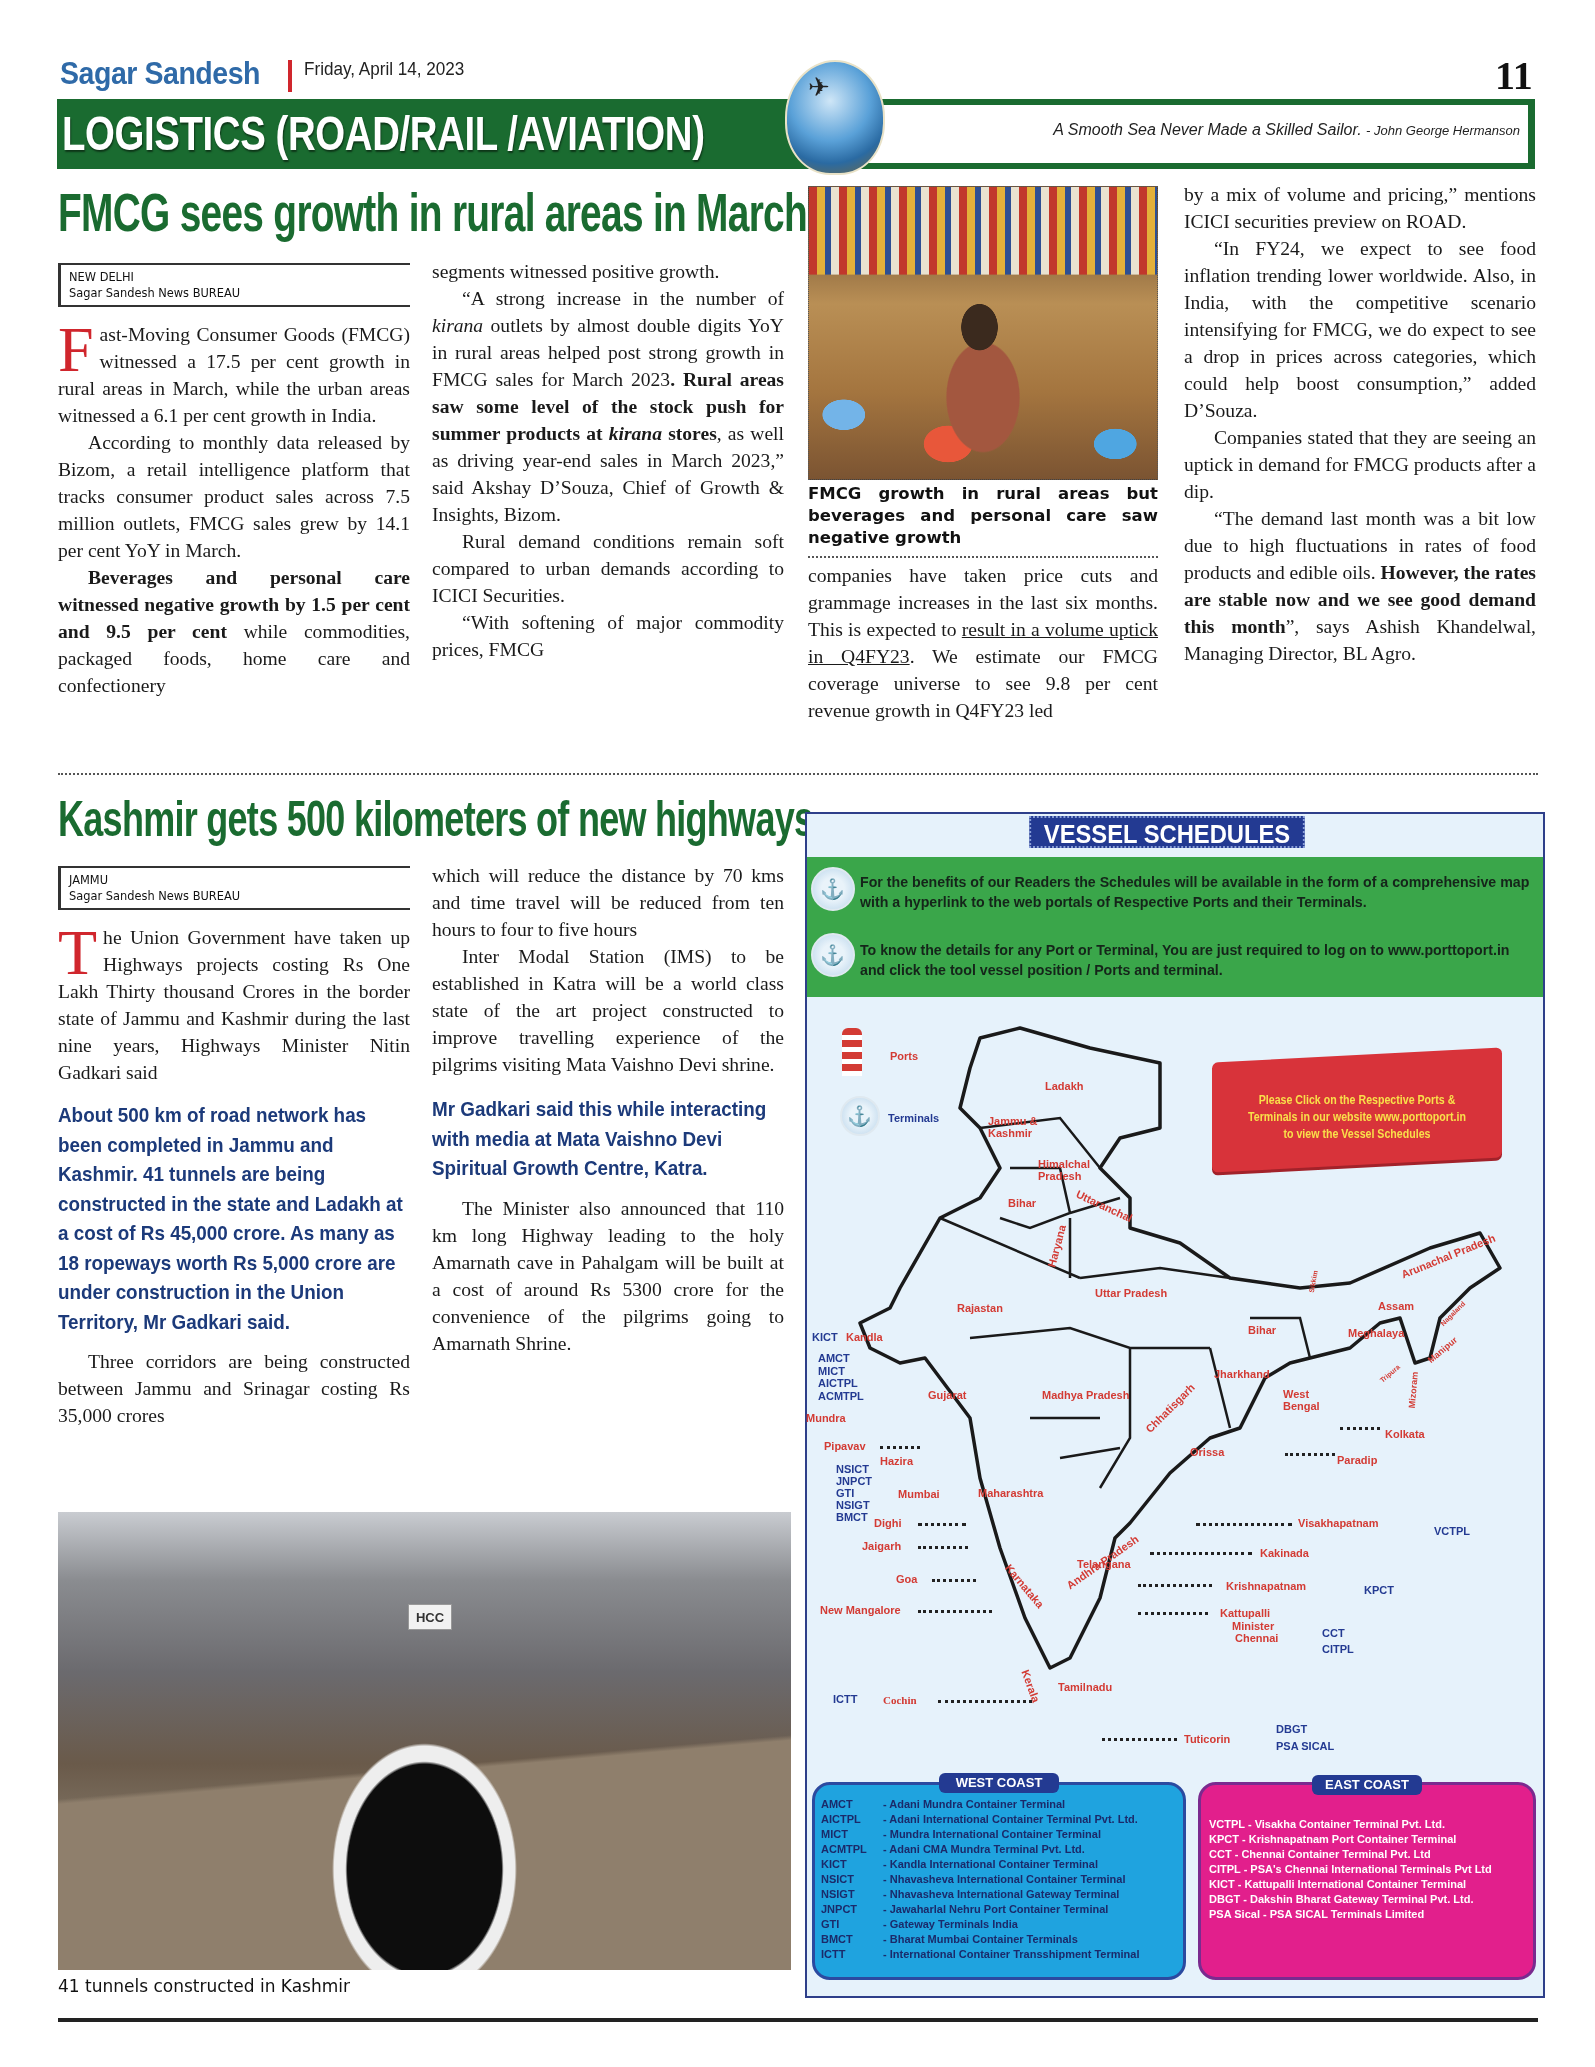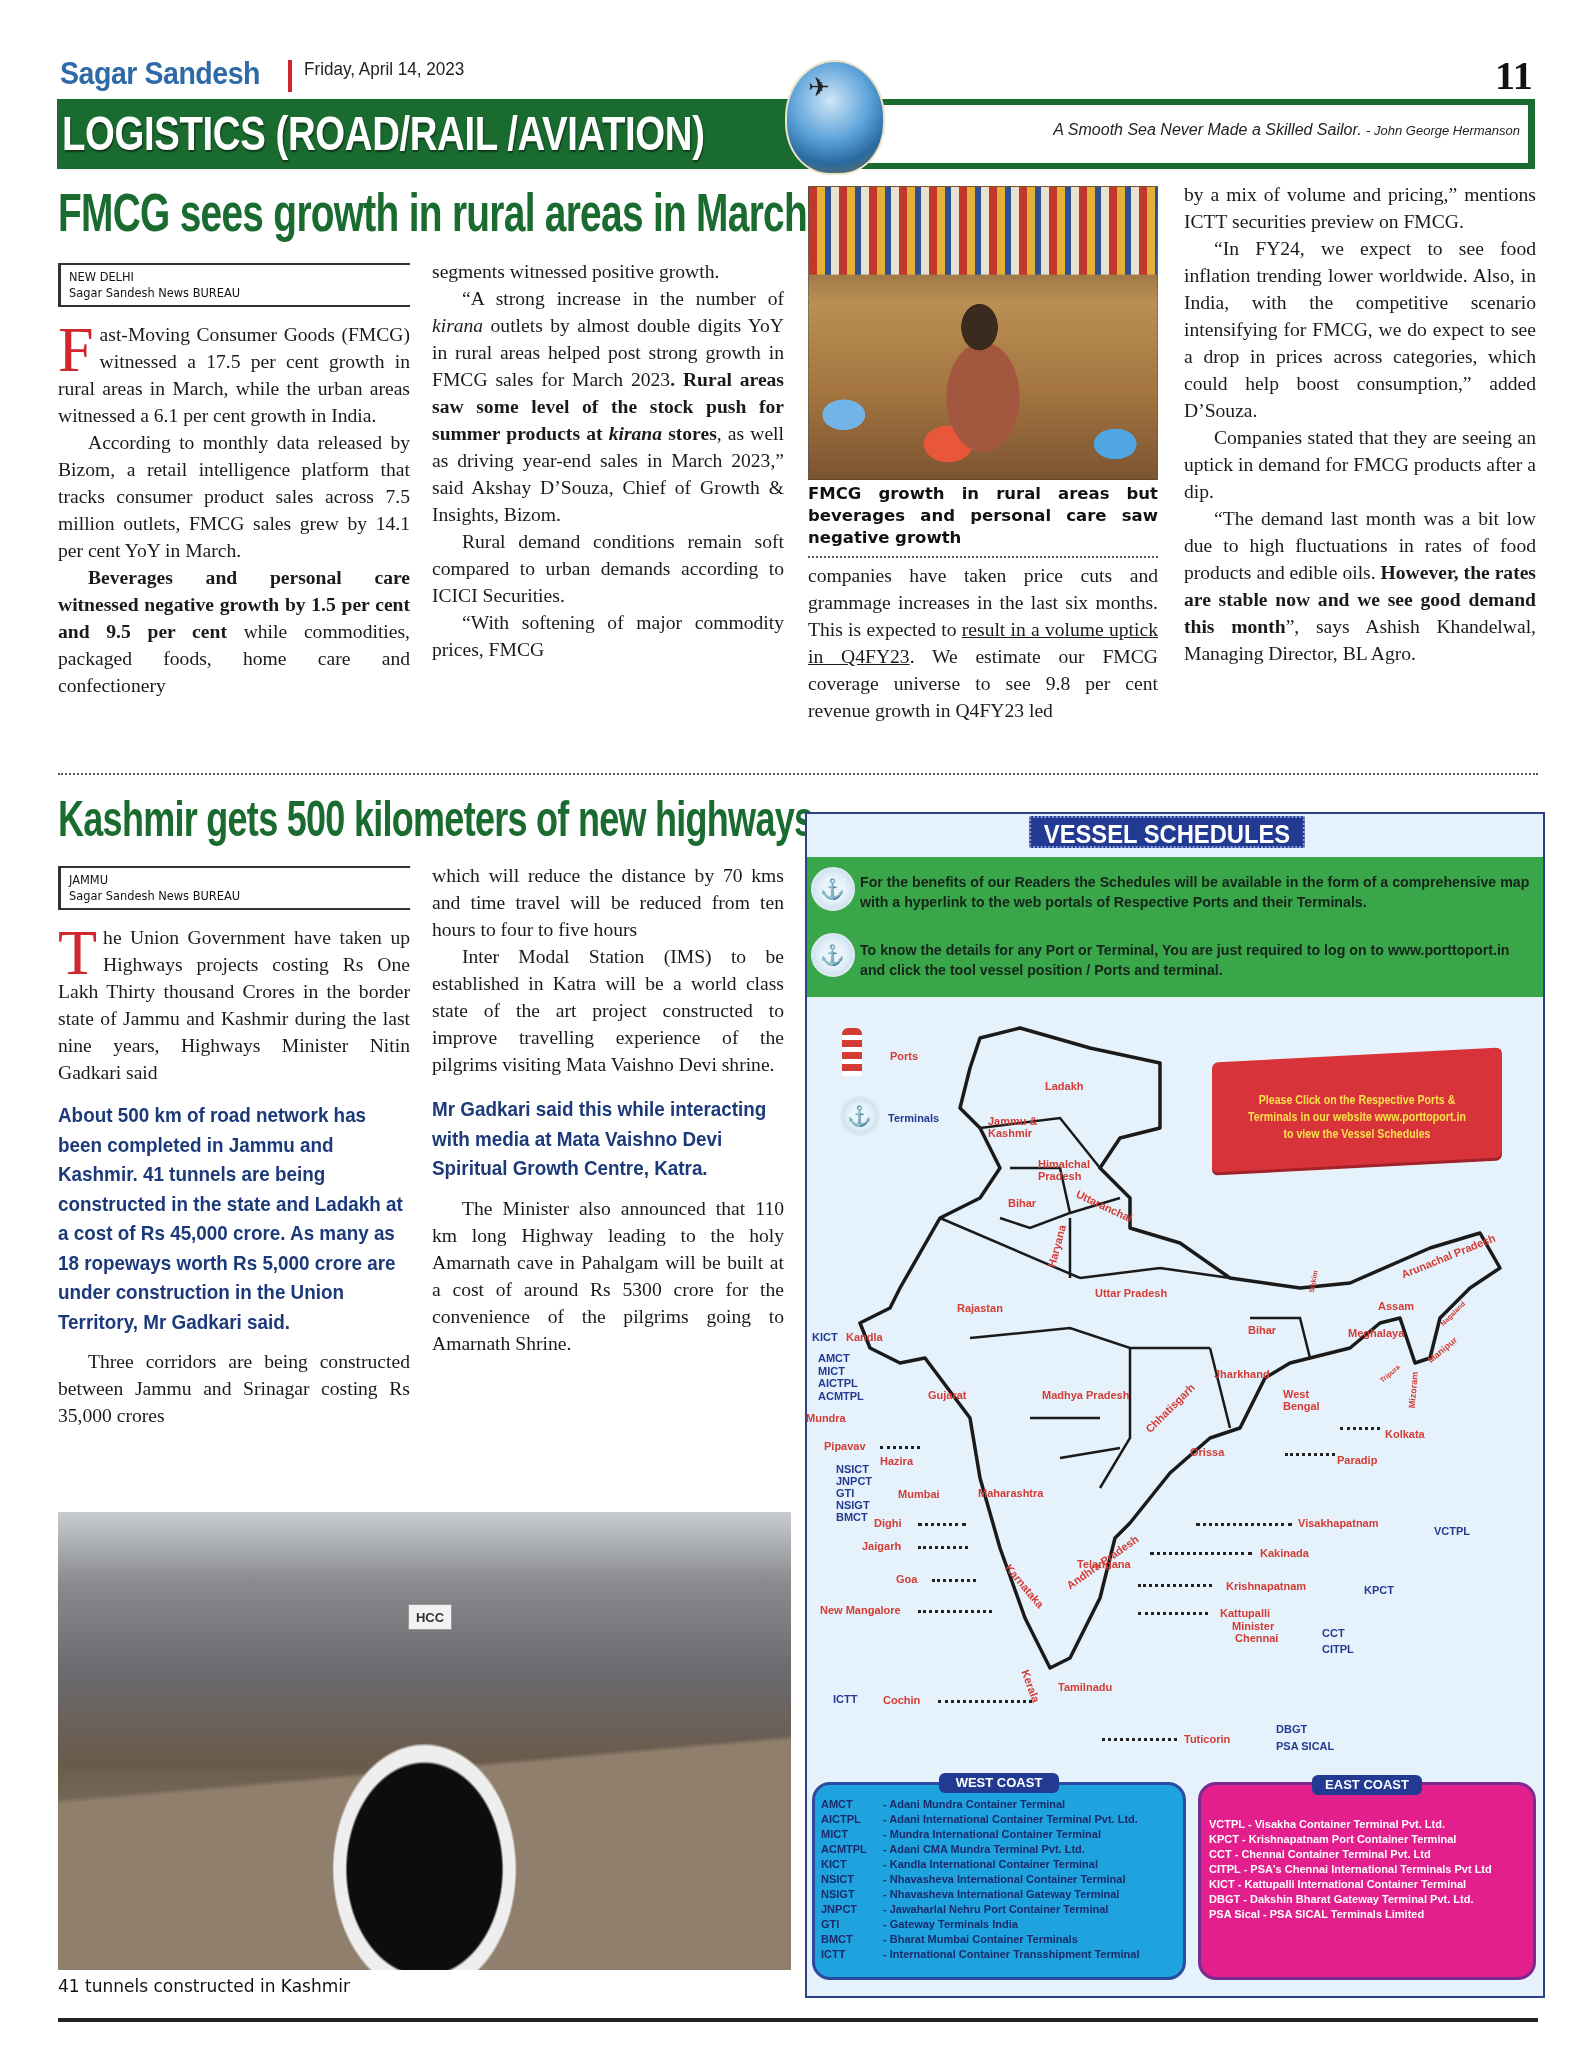--- a/index.html
+++ b/index.html
@@ -117,21 +117,21 @@
 </div>
 
 <div class="abs photo shop"></div>
 <div class="abs caption" style="left:808px; top:483px; width:350px;">FMCG growth in rural areas but beverages and personal care saw negative growth</div>
 <div class="abs dotted-h" style="left:808px; top:556px; width:350px;"></div>
 <div class="abs col" style="left:808px; top:562px; width:350px;">
   <p class="noindent"><span>companies have taken price cuts and grammage increases in the last six months. This is expected to </span><u>result in a volume uptick in Q4FY23</u><span>. We estimate our FMCG coverage universe to see 9.8 per cent revenue growth in Q4FY23 led</span></p>
 </div>
 
 <div class="abs col" style="left:1184px; top:181px; width:352px;">
-  <p class="noindent">by a mix of volume and pricing,” mentions ICTT securities preview on FMCG.</p>
+  <p class="noindent">by a mix of volume and pricing,” mentions ICICI securities preview on ROAD.</p>
   <p>“In FY24, we expect to see food inflation trending lower worldwide. Also, in India, with the competitive scenario intensifying for FMCG, we do expect to see a drop in prices across categories, which could help boost consumption,” added D’Souza.</p>
   <p>Companies stated that they are seeing an uptick in demand for FMCG products after a dip.</p>
   <p><span>“The demand last month was a bit low due to high fluctuations in rates of food products and edible oils. </span><b>However, the rates are stable now and we see good demand this month</b><span>”, says Ashish Khandelwal, Managing Director, BL Agro.</span></p>
 </div>
 
 <div class="abs dotted-h" style="left:58px; top:773px; width:1480px;"></div>
 
 <div class="abs headline h2">Kashmir gets 500 kilometers of new highways</div>
 
 <div class="abs" style="left:58px; top:866px; width:352px;">
@@ -224,21 +224,21 @@
 <div class="abs port-label" style="left:898px; top:1488px;">Mumbai</div>
 <div class="abs port-label" style="left:874px; top:1517px;">Dighi</div>
 <div class="abs dots" style="left:918px; top:1523px; width:48px;"></div>
 <div class="abs port-label" style="left:862px; top:1540px;">Jaigarh</div>
 <div class="abs dots" style="left:918px; top:1546px; width:50px;"></div>
 <div class="abs port-label" style="left:896px; top:1573px;">Goa</div>
 <div class="abs dots" style="left:932px; top:1579px; width:44px;"></div>
 <div class="abs port-label" style="left:820px; top:1604px;">New Mangalore</div>
 <div class="abs dots" style="left:918px; top:1610px; width:74px;"></div>
 <div class="abs term-label" style="left:833px; top:1693px;">ICTT</div>
-<div class="abs port-label" style="left:883px; top:1694px;">Cochin</div>
+<div class="abs port-label" style="left:883px; top:1694px;font-family:Liberation Serif, serif;">Cochin</div>
 <div class="abs dots" style="left:938px; top:1700px; width:94px;"></div>
 
 <div class="abs dots" style="left:1340px; top:1427px; width:40px;"></div>
 <div class="abs port-label" style="left:1385px; top:1428px;">Kolkata</div>
 <div class="abs dots" style="left:1285px; top:1453px; width:50px;"></div>
 <div class="abs port-label" style="left:1337px; top:1454px;">Paradip</div>
 <div class="abs dots" style="left:1196px; top:1523px; width:96px;"></div>
 <div class="abs port-label" style="left:1298px; top:1517px;">Visakhapatnam</div>
 <div class="abs term-label" style="left:1434px; top:1525px;">VCTPL</div>
 <div class="abs dots" style="left:1150px; top:1552px; width:102px;"></div>

